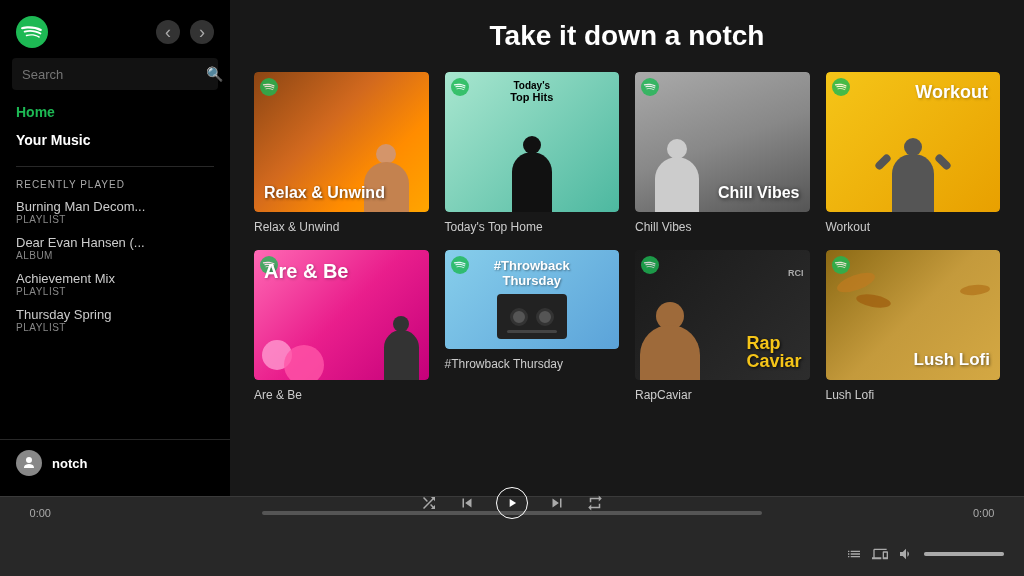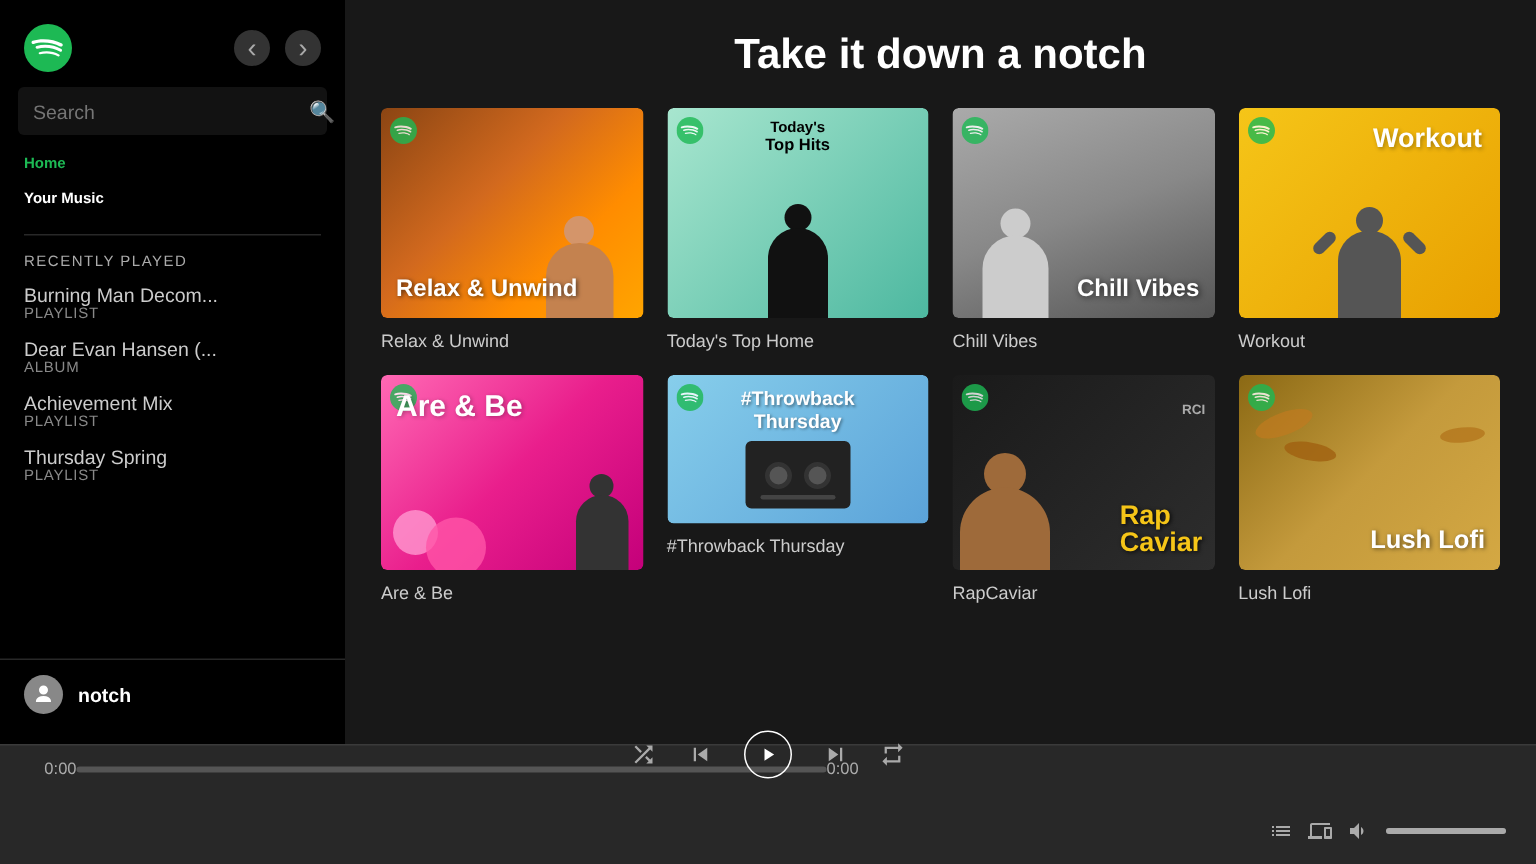--- a/index.html
+++ b/index.html
@@ -120,21 +120,21 @@
       font-size: 14px;
     }
 
     .sidebar-nav {
       padding: 0 16px;
       margin-bottom: 8px;
     }
 
     .nav-item {
       padding: 6px 0;
-      font-size: 10px;
+      font-size: 14px;
       font-weight: 600;
       cursor: pointer;
     }
 
     .nav-item.active {
       color: #1DB954;
     }
 
     .nav-item.inactive {
       color: #fff;
@@ -637,21 +637,21 @@
       </button>
 
       <button class="control-btn" title="Repeat">
         <svg width="18" height="18" viewBox="0 0 24 24" fill="currentColor">
           <path d="M7 7h10v3l4-4-4-4v3H5v6h2V7zm10 10H7v-3l-4 4 4 4v-3h12v-6h-2v4z"></path>
         </svg>
       </button>
     </div>
   </div>
 
-  <div style="display:flex;align-items:center;justify-content:flex-start;margin-bottom:4px;">
+  <div style="display:flex;align-items:center;justify-content:space-between;margin-bottom:4px;">
     <span class="time-text" style="text-align:right;">0:00</span>
     <div class="progress-bar-container">
       <div class="progress-bar-fill"></div>
     </div>
     <span class="time-text">0:00</span>
   </div>
 
   <div style="position:absolute;right:20px;bottom:14px;display:flex;align-items:center;gap:10px;">
     <button class="control-btn" style="font-size:14px;" title="Queue">
       <svg width="16" height="16" viewBox="0 0 24 24" fill="#aaa">

